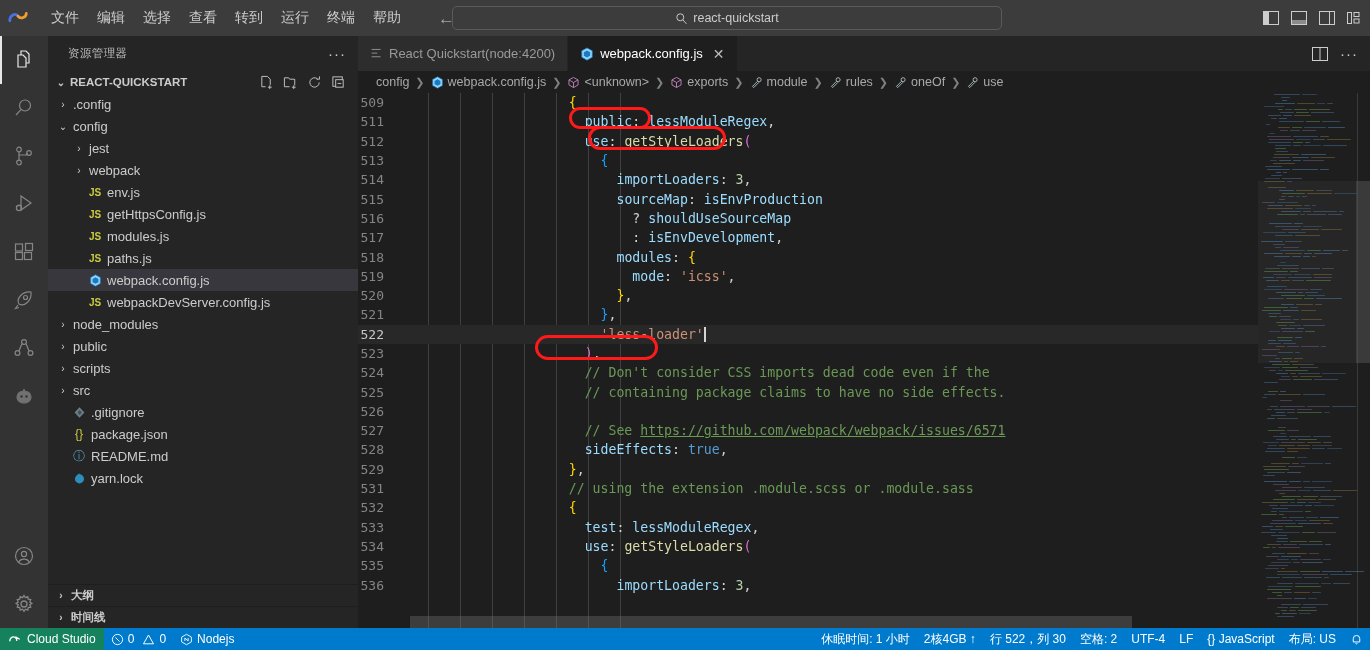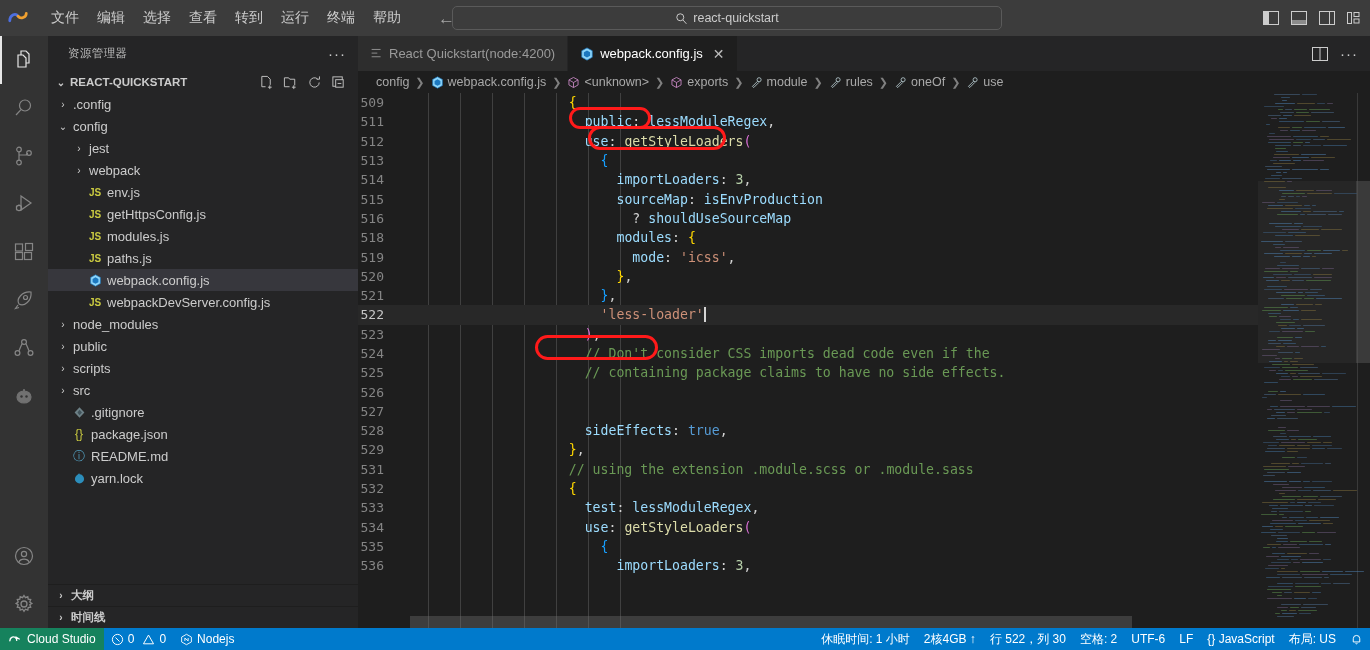--- a/index.html
+++ b/index.html
@@ -598,30 +598,31 @@
             <div class="guide" style="left:210px"></div>
           </div>
           <div id="lines">
               <div class="line"><span class="ln">509</span><span class="code"><span class="op">                    </span><span class="b1">{</span></span></div>
               <div class="line"><span class="ln">511</span><span class="code"><span class="op">                      </span><span class="p">public</span><span class="op">: </span><span class="p">lessModuleRegex</span><span class="op">,</span></span></div>
               <div class="line"><span class="ln">512</span><span class="code"><span class="op">                      </span><span class="p">use</span><span class="op">: </span><span class="fn">getStyleLoaders</span><span class="b2">(</span></span></div>
               <div class="line"><span class="ln">513</span><span class="code"><span class="op">                        </span><span class="b3">{</span></span></div>
               <div class="line"><span class="ln">514</span><span class="code"><span class="op">                          </span><span class="p">importLoaders</span><span class="op">: </span><span class="n">3</span><span class="op">,</span></span></div>
               <div class="line"><span class="ln">515</span><span class="code"><span class="op">                          </span><span class="p">sourceMap</span><span class="op">: </span><span class="p">isEnvProduction</span></span></div>
               <div class="line"><span class="ln">516</span><span class="code"><span class="op">                            </span><span class="op">? </span><span class="p">shouldUseSourceMap</span></span></div>
+              <div class="line"><span class="ln">517</span><span class="code"><span class="op">                            </span><span class="op">: </span><span class="p">isEnvDevelopment</span><span class="op">,</span></span></div>
               <div class="line"><span class="ln">518</span><span class="code"><span class="op">                          </span><span class="p">modules</span><span class="op">: </span><span class="b1">{</span></span></div>
               <div class="line"><span class="ln">519</span><span class="code"><span class="op">                            </span><span class="p">mode</span><span class="op">: </span><span class="s">'icss'</span><span class="op">,</span></span></div>
               <div class="line"><span class="ln">520</span><span class="code"><span class="op">                          </span><span class="b1">}</span><span class="op">,</span></span></div>
               <div class="line"><span class="ln">521</span><span class="code"><span class="op">                        </span><span class="b3">}</span><span class="op">,</span></span></div>
               <div class="line current"><span class="ln">522</span><span class="code"><span class="op">                        </span><span class="s">'less-loader'</span><span class="caret"></span></span></div>
               <div class="line"><span class="ln">523</span><span class="code"><span class="op">                      </span><span class="b2">)</span><span class="op">,</span></span></div>
               <div class="line"><span class="ln">524</span><span class="code"><span class="op">                      </span><span class="c">// Don't consider CSS imports dead code even if the</span></span></div>
               <div class="line"><span class="ln">525</span><span class="code"><span class="op">                      </span><span class="c">// containing package claims to have no side effects.</span></span></div>
               <div class="line"><span class="ln">526</span><span class="code"><span class="op">                      </span></span></div>
-              <div class="line"><span class="ln">527</span></div>
+              <div class="line"><span class="ln">527</span><span class="code"><span class="op">                      </span><span class="c">// See </span><span class="lnk">https://github.com/webpack/webpack/issues/6571</span></span></div>
               <div class="line"><span class="ln">528</span><span class="code"><span class="op">                      </span><span class="p">sideEffects</span><span class="op">: </span><span class="k">true</span><span class="op">,</span></span></div>
               <div class="line"><span class="ln">529</span><span class="code"><span class="op">                    </span><span class="b1">}</span><span class="op">,</span></span></div>
               <div class="line"><span class="ln">531</span><span class="code"><span class="op">                    </span><span class="c">// using the extension .module.scss or .module.sass</span></span></div>
               <div class="line"><span class="ln">532</span><span class="code"><span class="op">                    </span><span class="b1">{</span></span></div>
               <div class="line"><span class="ln">533</span><span class="code"><span class="op">                      </span><span class="p">test</span><span class="op">: </span><span class="p">lessModuleRegex</span><span class="op">,</span></span></div>
               <div class="line"><span class="ln">534</span><span class="code"><span class="op">                      </span><span class="p">use</span><span class="op">: </span><span class="fn">getStyleLoaders</span><span class="b2">(</span></span></div>
               <div class="line"><span class="ln">535</span><span class="code"><span class="op">                        </span><span class="b3">{</span></span></div>
               <div class="line"><span class="ln">536</span><span class="code"><span class="op">                          </span><span class="p">importLoaders</span><span class="op">: </span><span class="n">3</span><span class="op">,</span></span></div>
             </div>
           <div class="hscroll"></div>
@@ -1399,21 +1400,21 @@
           </svg>
       </span>
       <span>Nodejs</span>
     </div>
 
     <div class="sb-right">
       <div class="sb">休眠时间: 1 小时</div>
       <div class="sb">2核4GB ↑</div>
       <div class="sb">行 522，列 30</div>
       <div class="sb">空格: 2</div>
-      <div class="sb">UTF-6</div>
+      <div class="sb">UTF-4</div>
       <div class="sb">LF</div>
       <div class="sb">{} JavaScript</div>
       <div class="sb">布局: US</div>
       <div class="sb">
         <span>
           <svg width="13" height="13" viewBox="0 0 16 16" fill="none" stroke="#ffffff" stroke-width="1.2">
             <path d="M4 11 V7 a4 4 0 0 1 8 0 v4 z"></path>
               <path d="M6.7 12.6 a1.5 1.5 0 0 0 2.6 0"></path>
           </svg>
         </span>

